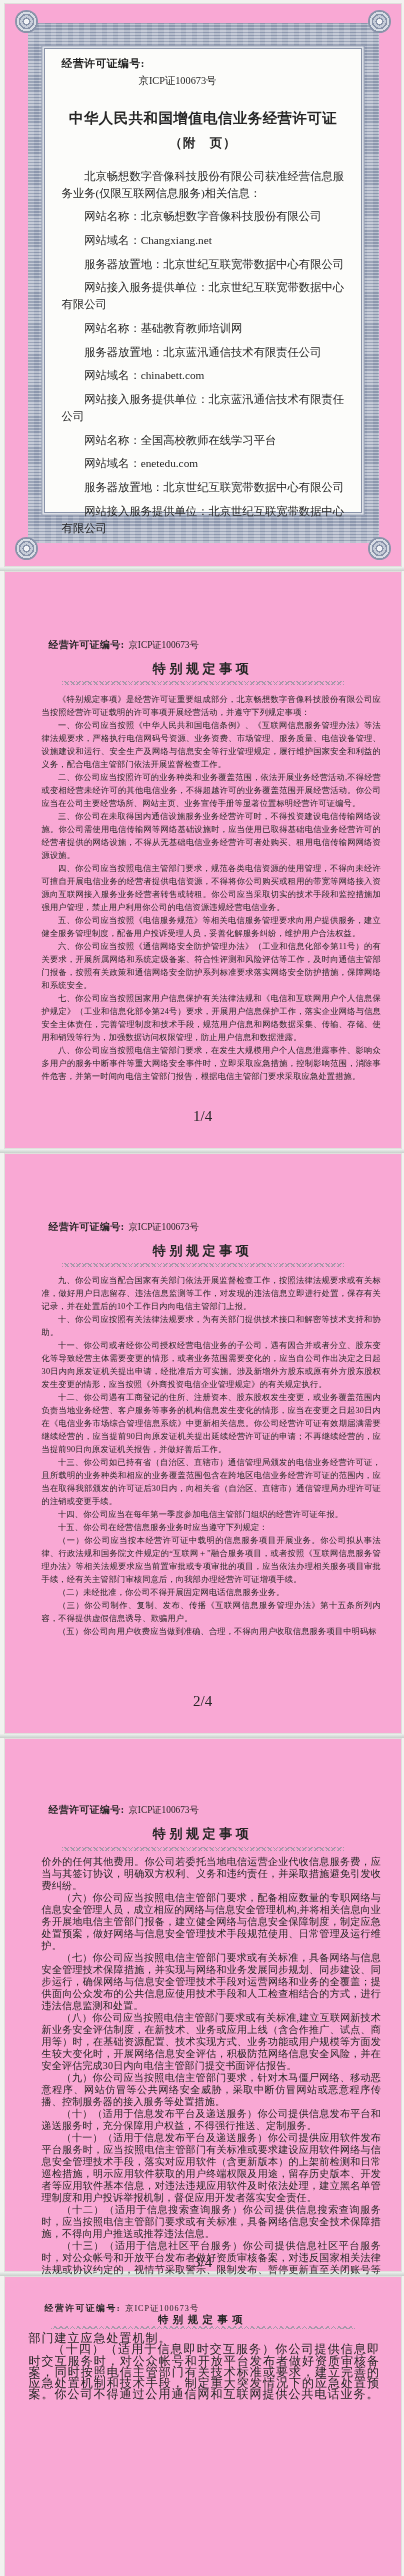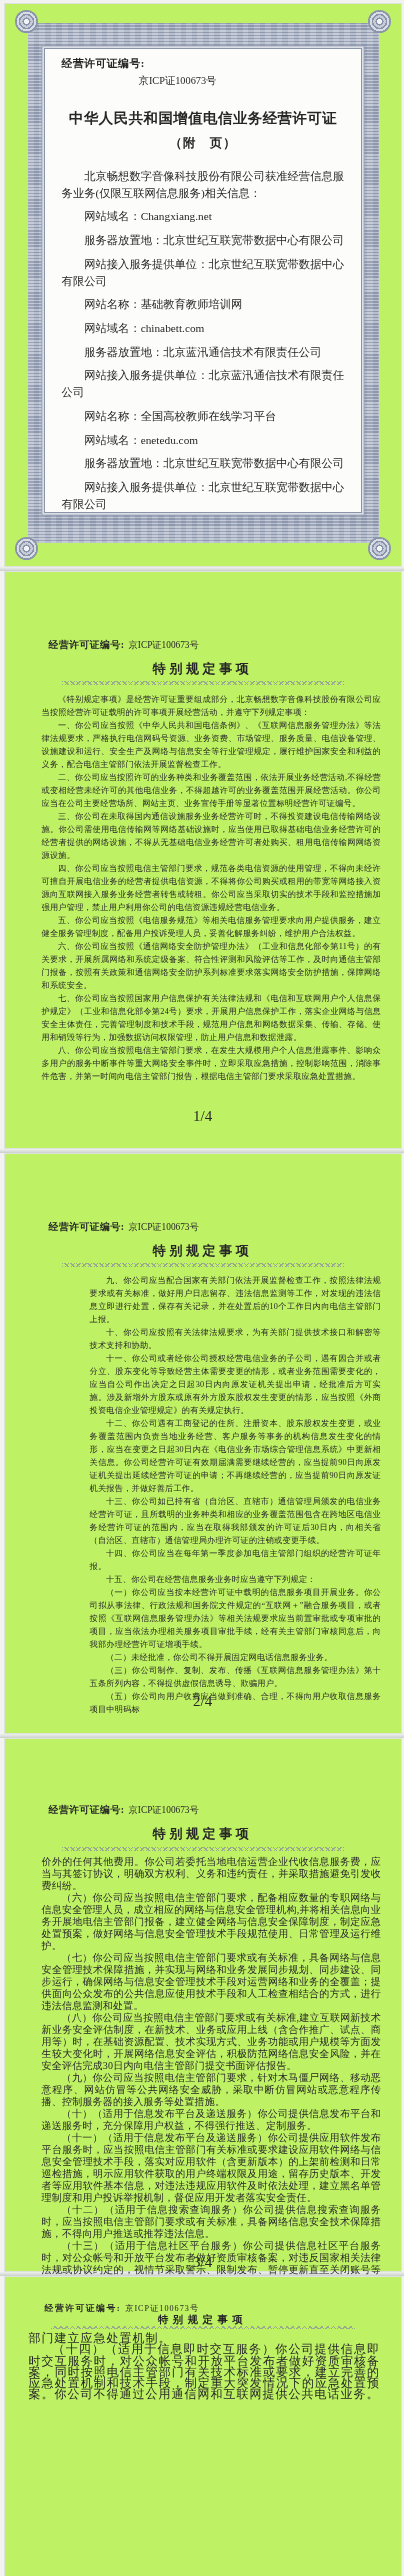--- a/index.html
+++ b/index.html
@@ -4,21 +4,21 @@
 <style>
   html,body{margin:0;padding:0;background:#e9e9e7;}
   .canvas{
     position:relative;width:405px;height:2873px;margin:0 auto;
     background:#f2f2f0;
     font-family:"Liberation Serif","DejaVu Serif",serif;
     color:#262626;
   }
   .page{
     position:absolute;left:3.6px;width:398px;box-sizing:border-box;
-    background:#bef264;border:0.5px solid #e0e0dc;
+    background:#f9a8d4;border:0.5px solid #e0e0dc;
   }
   .divider{
     position:absolute;left:0;width:405px;height:4.1px;
     background:linear-gradient(#eef2ef,#c9d0cc);
   }
   
   .page-cert{top:3.1px;height:564px;}
   .cert-frame{
     position:absolute;left:23px;top:18.5px;width:351px;height:520px;box-sizing:border-box;
     padding:26px 17.5px 31px;
@@ -53,21 +53,21 @@
       repeating-linear-gradient(45deg,#8d939c 0 1px,transparent 1px 4.1px),
       repeating-linear-gradient(-45deg,#8d939c 0 1px,transparent 1px 4.1px);}
   .tp-body{position:absolute;left:37px;right:19.6px;top:121px;
     font-size:8.2px;line-height:13px;text-align:justify;letter-spacing:0.2px;}
   .para{margin:0;text-indent:2em;}
   .para.cont{text-indent:0;}
   .tp-pageno{position:absolute;left:0;width:100%;text-align:center;font-size:15px;}
   .tp-0{top:571px;height:578px;}
   .tp-0 .tp-pageno{top:536px;}
   .tp-1{top:1153px;height:581px;}
-  .tp-1 .tp-body{top:120px;margin-left:48px;}
+  .tp-1 .tp-body{top:120px;}
   .tp-1 .tp-pageno{top:539px;}
   .tp-2{top:1738px;height:534px;}
   .tp-2 .tp-header{top:65px;}
   .tp-2 .tp-title{top:86px;}
   .tp-2 .zigzag{top:108px;}
   .tp-2 .tp-body{top:117px;font-size:10px;line-height:12px;}
   .tp-2 .tp-pageno{top:515px;}
   
   .tp-3{top:2276px;height:597px;}
   .tp-3 .tp-header{top:26px;left:40px;}
@@ -90,27 +90,28 @@
       <span class="rosette bl"></span>
       <span class="rosette br"></span>
       <div class="cert-inner">
         <div class="cert-no-label">经营许可证编号:</div>
         <div class="cert-no-value">京ICP证100673号</div>
         <h1 class="cert-title">中华人民共和国增值电信业务经营许可证</h1>
         <div class="cert-subtitle">（附　页）</div>
         <div class="cert-body">
           <p class="cert-intro">北京畅想数字音像科技股份有限公司获准经营信息服务业务(仅限互联网信息服务)相关信息：</p>
           <div>
+    <p class="entry">网站名称：北京畅想数字音像科技股份有限公司</p>
     <p class="entry">网站域名：Changxiang.net</p>
     <p class="entry">服务器放置地：北京世纪互联宽带数据中心有限公司</p>
     <p class="entry">网站接入服务提供单位：北京世纪互联宽带数据中心有限公司</p>
 
     <p class="entry">网站名称：基础教育教师培训网</p>
+    <p class="entry">服务器放置地：北京蓝汛通信技术有限责任公司</p>
     <p class="entry">网站域名：chinabett.com</p>
-    <p class="entry">服务器放置地：北京蓝汛通信技术有限责任公司</p>
     <p class="entry">网站接入服务提供单位：北京蓝汛通信技术有限责任公司</p>
 
     <p class="entry">网站名称：全国高校教师在线学习平台</p>
     <p class="entry">网站域名：enetedu.com</p>
     <p class="entry">服务器放置地：北京世纪互联宽带数据中心有限公司</p>
     <p class="entry">网站接入服务提供单位：北京世纪互联宽带数据中心有限公司</p>
   </div>
         </div>
       </div>
     </div>

